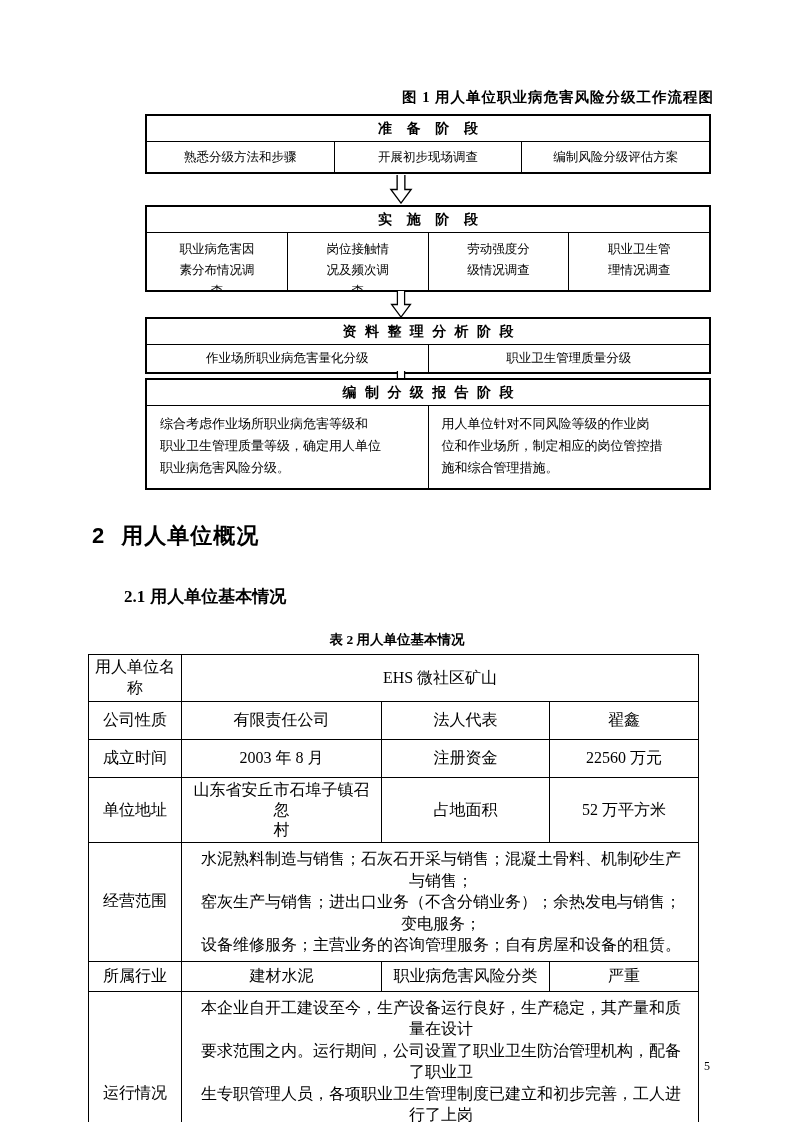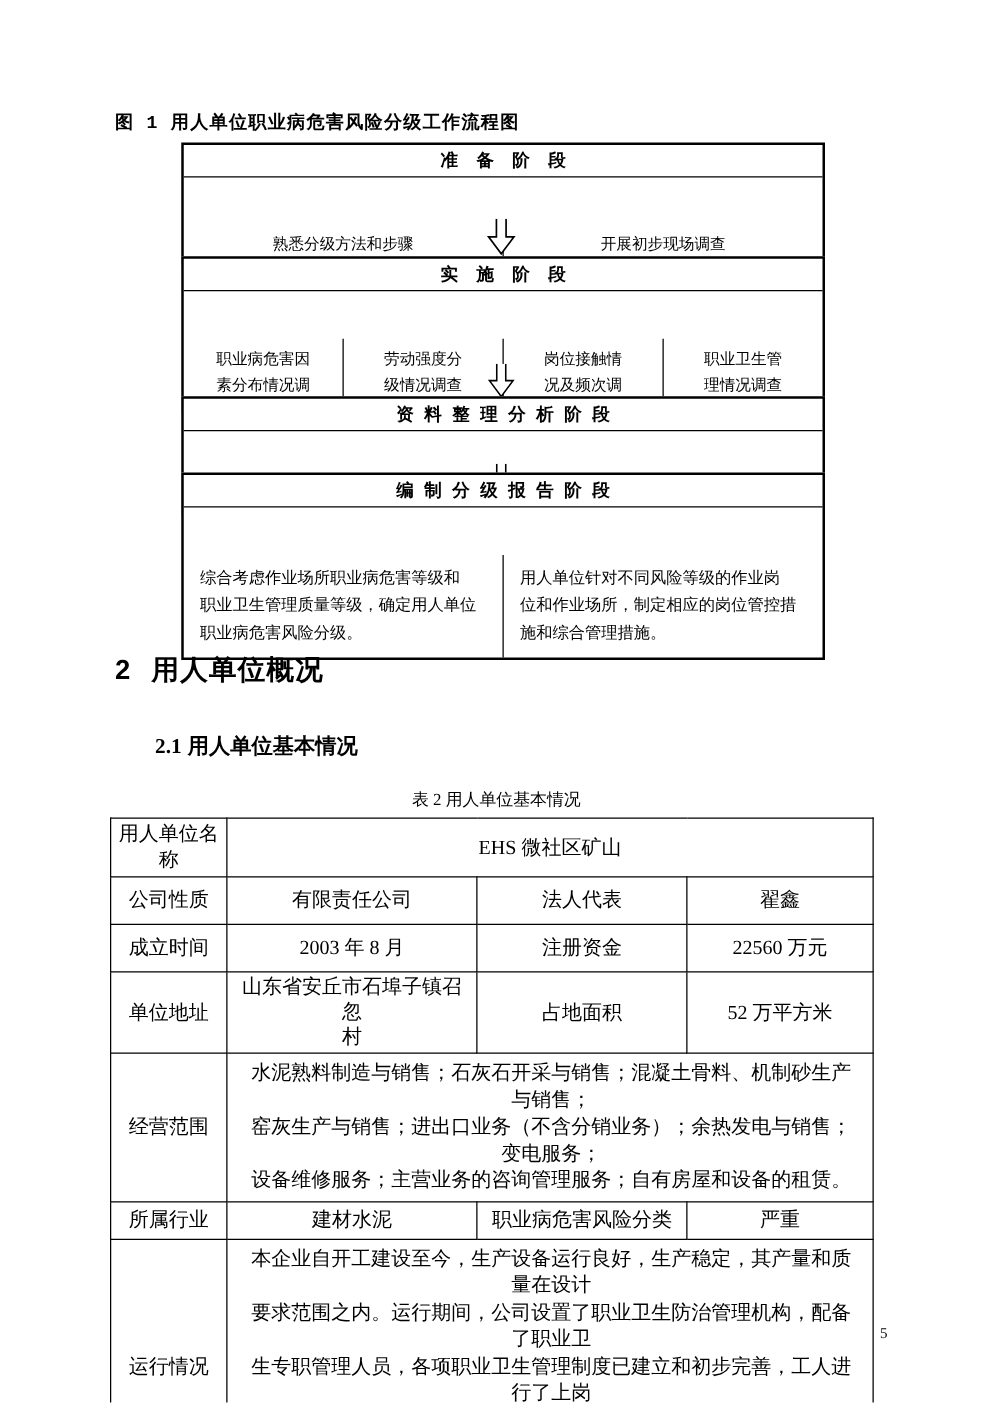--- a/index.html
+++ b/index.html
@@ -4,37 +4,37 @@
 <style>
   html,body{margin:0;padding:0;}
   body{
     width:793px;height:1122px;position:relative;background:#ffffff;
     font-family:"Liberation Serif", serif;color:#000;
     -webkit-font-smoothing:antialiased;
   }
   .abs{position:absolute;}
   
   .fig-title{
-    top:88px;left:92px;width:610px;text-align:left;
-    font-weight:bold;font-size:14.5px;letter-spacing:1px;font-family:Liberation Mono, monospace;
+    top:88px;left:104px;width:610px;text-align:right;
+    font-weight:bold;font-size:14.5px;letter-spacing:1px;
   }
   .stage{
-    left:145px;width:515px;border:2px solid #000;box-sizing:border-box;background:#fff;
+    left:145px;width:566px;border:2px solid #000;box-sizing:border-box;background:#fff;
   }
   .stage-header{
     border-bottom:1px solid #000;text-align:center;font-weight:bold;
     font-size:14px;padding:4px 0 3px 0;
   }
   .stage-header .sp-wide{letter-spacing:1.05em;margin-right:-1.05em;}
   .stage-header .sp-mid{letter-spacing:0.6em;margin-right:-0.6em;}
   .stage-cells{display:flex;align-items:stretch;}
   .fcell{
     flex:1;border-right:1px solid #000;box-sizing:border-box;
     text-align:center;font-size:12.5px;line-height:21px;
-    display:block;overflow:hidden;margin-top:38px;
+    display:block;overflow:hidden;
   }
   .fcell:last-child{border-right:none;}
   .st1 .fcell{height:30px;line-height:30px;}
   .st2 .fcell{height:57px;padding-top:6px;white-space:pre-line;}
   .st3 .fcell{height:27px;line-height:27px;}
   .st4 .fcell{
     height:82px;text-align:left;padding:7px 11px 0 13px;
     font-size:13px;line-height:22px;white-space:pre-line;
   }
   .arrow{left:387px;width:28px;}
@@ -43,21 +43,21 @@
     top:521px;left:92px;font-family:"Liberation Sans", sans-serif;
     font-weight:bold;font-size:22px;letter-spacing:1px;
   }
   .h2 .num{margin-right:16px;}
   .h3{
     top:585px;left:92px;font-weight:600;font-size:17px;
   }
   .h3 .num{margin-right:5px;margin-left:32px;}
   .tbl-caption{
     top:631px;left:92px;width:610px;text-align:center;
-    font-weight:normal;font-size:13.5px;
+    font-weight:bold;font-size:13.5px;
   }
   
   table.info{
     top:654px;left:88px;width:610px;border-collapse:collapse;table-layout:fixed;
     font-size:16px;
     padding-left:24px;
   }
   table.info td{
     border:1px solid #000;text-align:center;vertical-align:middle;
     padding:2px 4px;box-sizing:border-box;
@@ -72,38 +72,39 @@
 </head>
 <body>
 
 <div class="abs fig-title">图 1  用人单位职业病危害风险分级工作流程图</div>
 
 <div class="abs stage" style="top:114px;">
   <div class="stage-header"><span class="sp-wide">准备阶段</span></div>
   <div class="stage-cells st1">
     <div class="fcell">熟悉分级方法和步骤</div>
     <div class="fcell">开展初步现场调查</div>
+    <div class="fcell">编制风险分级评估方案</div>
   </div>
 </div>
 
 <svg class="abs arrow" style="top:175px;height:29px;" viewBox="0 0 28 30">
   <path d="M10 0 L10 15 L3.5 15 L14 29 L24.5 15 L18 15 L18 0" fill="#ffffff" stroke="#000" stroke-width="1.4"></path>
 </svg>
 
 <div class="abs stage" style="top:205px;">
   <div class="stage-header"><span class="sp-wide">实施阶段</span></div>
   <div class="stage-cells st2">
     <div class="fcell">职业病危害因
 素分布情况调
 查</div>
-    <div class="fcell">劳动强度分
-级情况调查</div>
     <div class="fcell">岗位接触情
 况及频次调
 查</div>
+    <div class="fcell">劳动强度分
+级情况调查</div>
     <div class="fcell">职业卫生管
 理情况调查</div>
   </div>
 </div>
 
 <svg class="abs arrow" style="top:291px;height:27px;" viewBox="0 0 28 30">
   <path d="M10 0 L10 15 L3.5 15 L14 29 L24.5 15 L18 15 L18 0" fill="#ffffff" stroke="#000" stroke-width="1.4"></path>
 </svg>
 
 <div class="abs stage" style="top:317px;">

